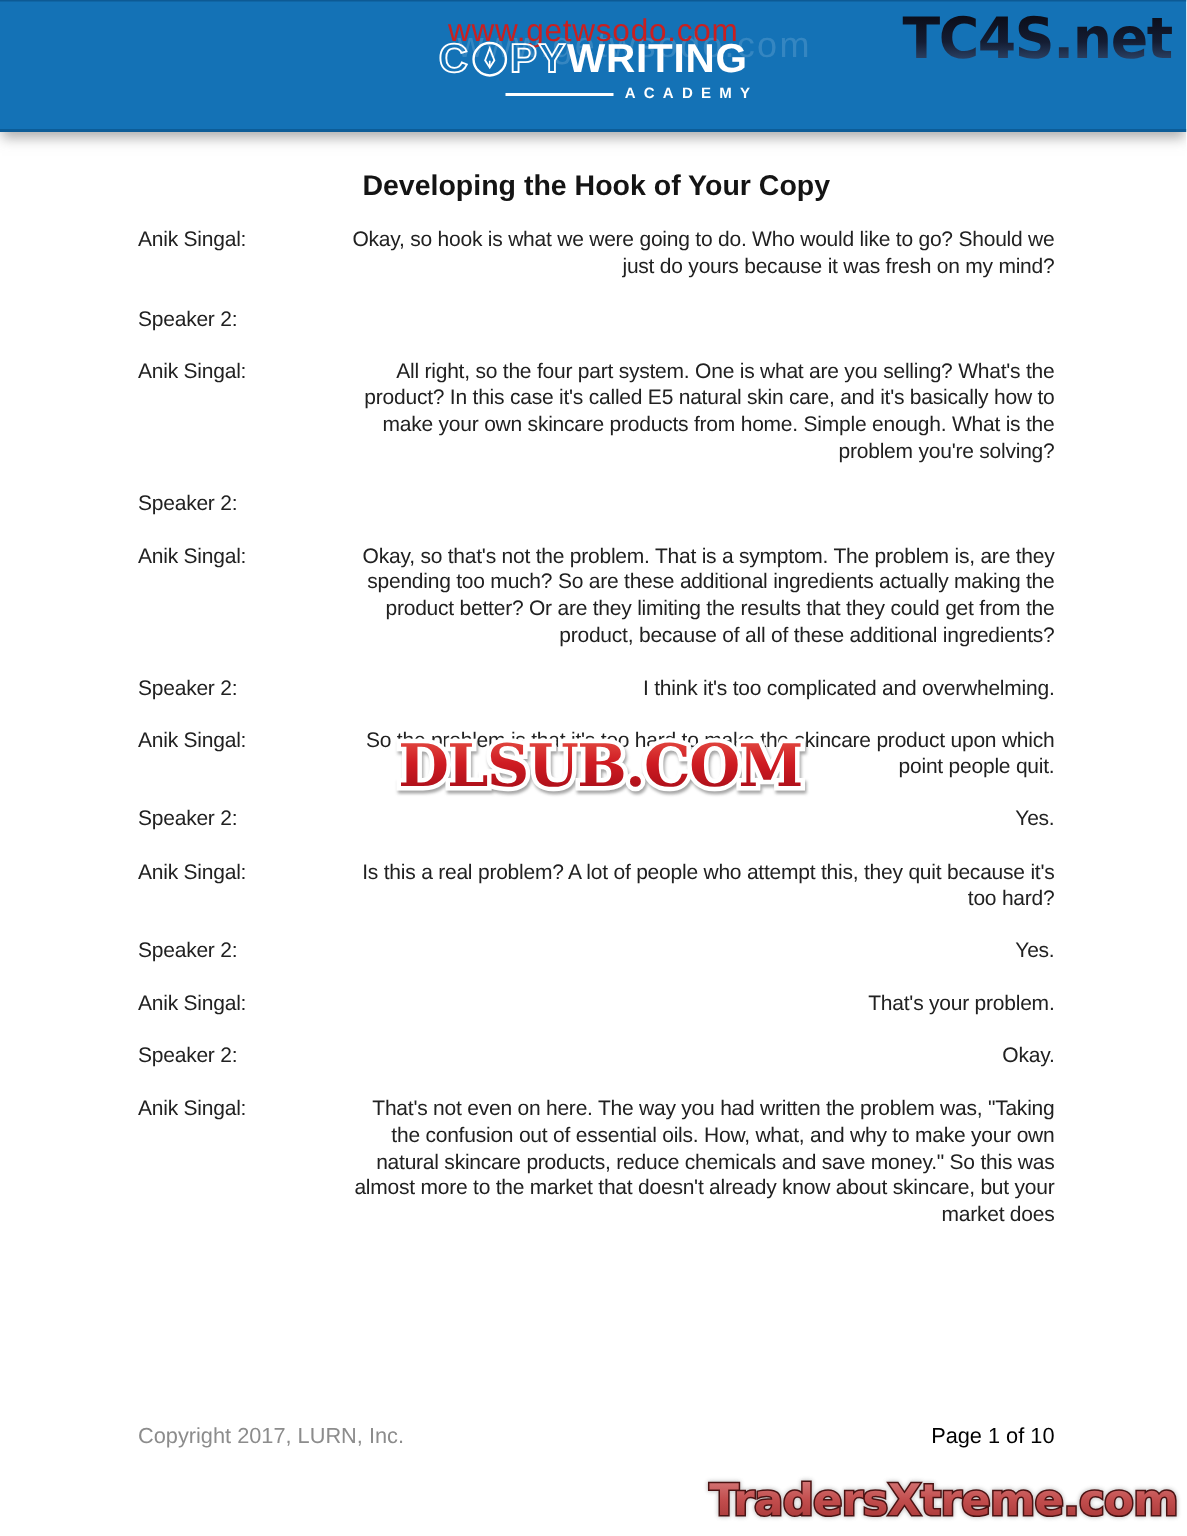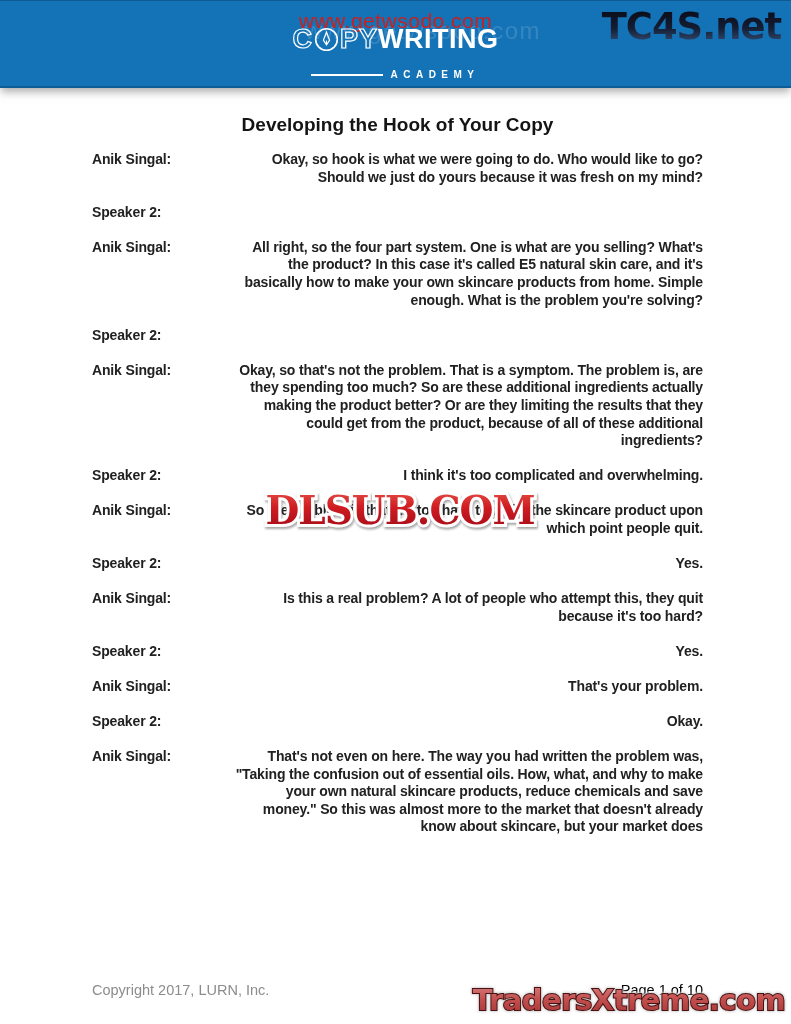--- a/index.html
+++ b/index.html
@@ -13,37 +13,37 @@
   .ghost-wm{position:absolute;left:305px;top:16px;font-size:24px;letter-spacing:1.5px;
             color:rgba(220,235,250,.17);white-space:nowrap;}
   .red-wm{position:absolute;left:50%;transform:translateX(-50%);top:8px;font-size:21px;
           color:#c92020;white-space:nowrap;letter-spacing:.5px;}
   .logo{position:absolute;left:50%;transform:translateX(-50%);top:25px;width:220px;}
   .logo-main{display:flex;align-items:center;justify-content:center;line-height:1;}
   .logo-main .outline{font-size:27px;font-weight:bold;letter-spacing:1px;color:transparent;
                       -webkit-text-stroke:1.2px #ffffff;}
   .logo-main .solid{font-size:27px;font-weight:bold;color:#ffffff;letter-spacing:.5px;}
   .o-icon{margin:0 1px;}
-  .logo-academy{display:flex;align-items:center;margin-top:16px;justify-content:center;}
+  .logo-academy{display:flex;align-items:center;margin-top:4px;justify-content:flex-end;}
   .academy-line{height:2px;background:#ffffff;flex:1 1 auto;margin-right:7px;max-width:72px;}
   .academy-text{font-size:10px;font-weight:bold;letter-spacing:5.5px;color:#ffffff;}
   .tc4s-svg{position:absolute;top:0;right:2px;}
 
   
   .content{position:absolute;top:113px;left:92px;width:611px;color:#212121;}
   .doc-title{margin:0 0 14px 0;text-align:center;font-size:19px;line-height:24px;
              font-weight:bold;color:#141414;}
-  .row{display:flex;margin:0 0 17.5px 0;font-size:14px;line-height:17.6px;letter-spacing:-.15px;font-weight:bold;}
+  .row{display:flex;margin:0 0 17.5px 0;font-size:14px;line-height:17.6px;letter-spacing:-.15px;}
   .speaker{width:140px;flex:0 0 140px;}
   .dialogue{width:471px;text-align:right;}
   .dialogue p{margin:0;}
   .dialogue p + p{margin-top:17.6px;}
 
   
-  .footer{position:absolute;top:982px;left:92px;width:611px;display:flex;
+  .footer{position:absolute;top:950px;left:92px;width:611px;display:flex;
           justify-content:space-between;font-size:14.5px;}
   .copyright{color:#8c8c8c;}
   .pagenum{color:#000000;}
 
   
   .dlsub-svg{position:absolute;left:249px;top:481px;}
   .traders-svg{position:absolute;left:468px;top:977px;}
 </style>
 </head>
 <body>

